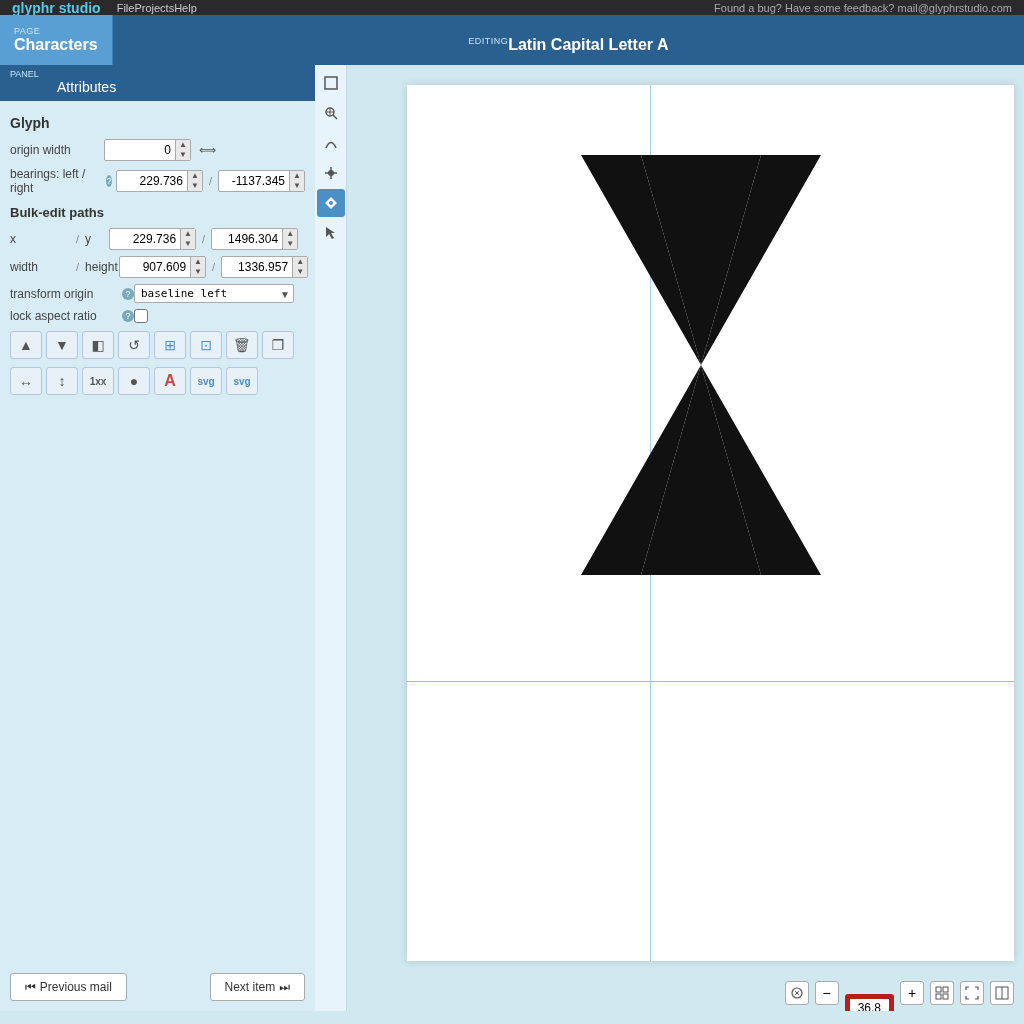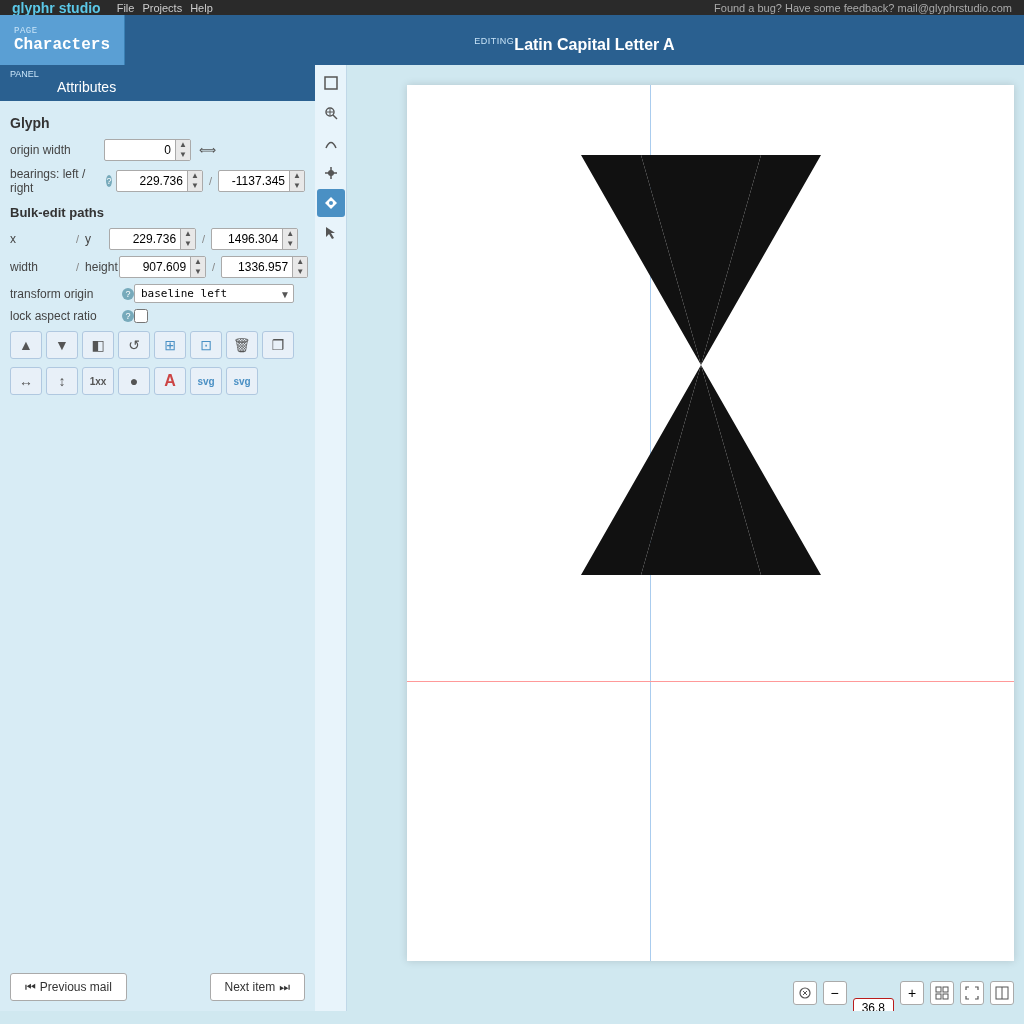--- a/index.html
+++ b/index.html
@@ -10,41 +10,40 @@
       height: 15px;
       background: #2a2a2a;
       display: flex;
       align-items: center;
       justify-content: space-between;
       padding: 0 12px;
       color: #ccc;
       font-size: 11px;
     }
     #topbar .logo { color: #5bc8e8; font-size: 14px; font-weight: bold; }
-    #topbar .menu-items { display: flex; gap: 8px; margin-left: 16px; }
+    #topbar .menu-items { display: flex; gap: 0; margin-left: 16px; }
     #topbar .menu-items span { cursor: pointer; color: #ccc; }
     #topbar .feedback { font-size: 11px; color: #aaa; }
     #topbar-left { display: flex; align-items: center; }
 
     
     #nav-area {
       height: 50px;
       background: #4a90c4;
       display: flex;
       align-items: stretch;
     }
     .nav-page {
       background: #5a9fd4;
       padding: 16px 14px;
       display: flex;
       flex-direction: column;
       justify-content: center;
       border-right: 1px solid #3a80b4;
       min-width: 100px;
-      font-family: Liberation Mono, monospace;
     }
     .nav-page .label { font-size: 9px; color: #c8e4f8; text-transform: uppercase; letter-spacing: 0.5px; }
     .nav-page .value { font-size: 16px; color: #fff; font-weight: bold; }
     .nav-editing {
       background: #2a6090;
       padding: 21px 14px;
       display: flex;
       flex-direction: row;
       justify-content: center;
       flex: 1;
@@ -300,21 +299,21 @@
       border: 1px solid #aaa;
       border-radius: 3px;
       cursor: pointer;
       display: flex;
       align-items: center;
       justify-content: center;
       font-size: 14px;
     }
     .zoom-value {
       background: #fff;
-      border: 1px solid #b91c1c;
+      border: 5px solid #b91c1c;
       border-radius: 3px;
       padding: 2px 8px;
       font-size: 12px;
       min-width: 40px;
       text-align: center;
       margin-top: 30px;
     }
     .zoom-icon-btn {
       width: 24px;
       height: 24px;

